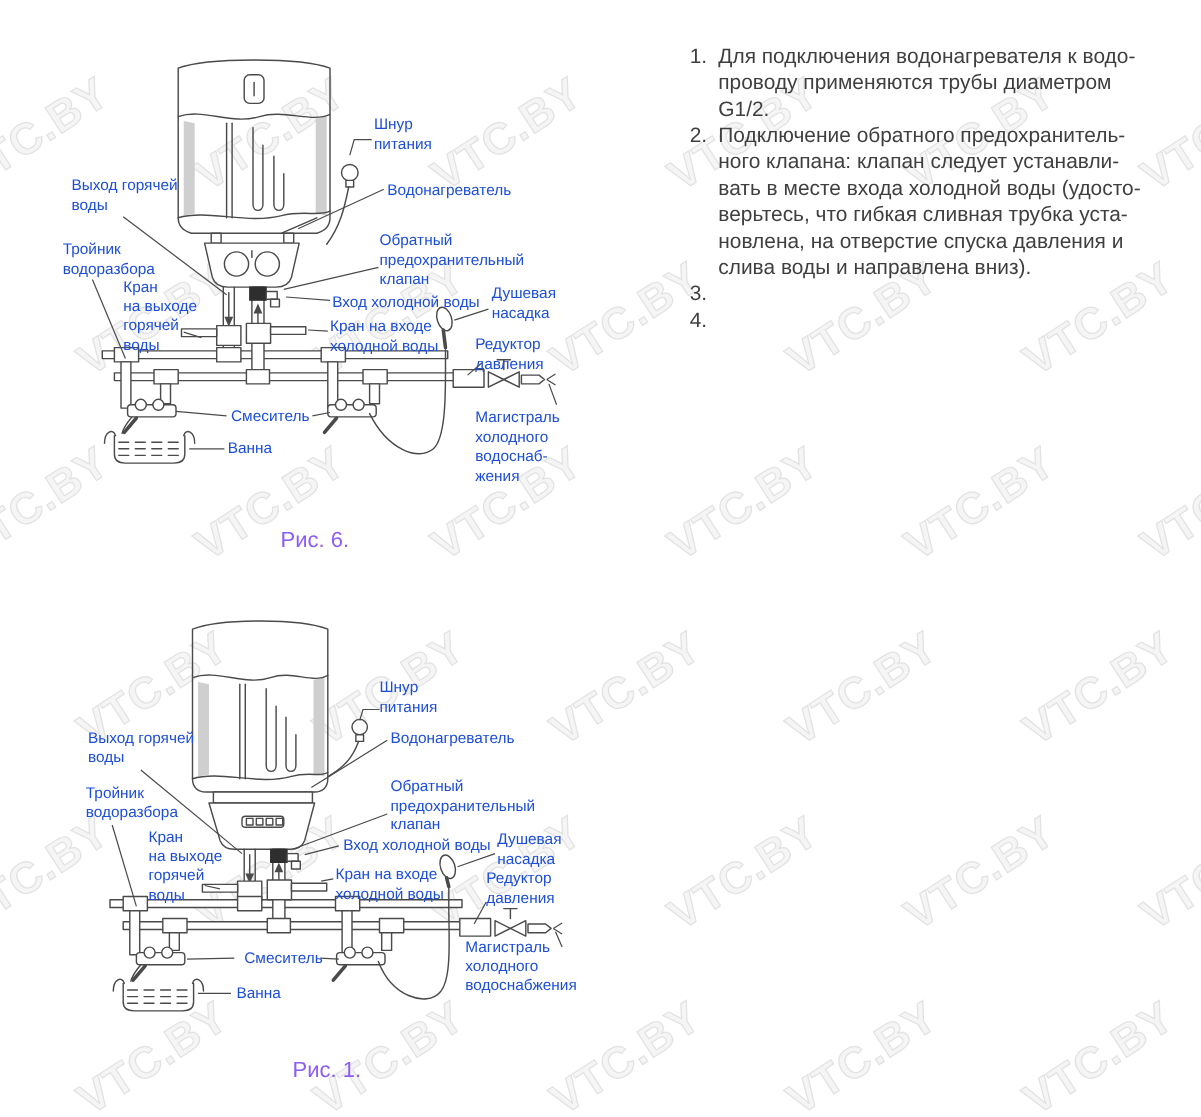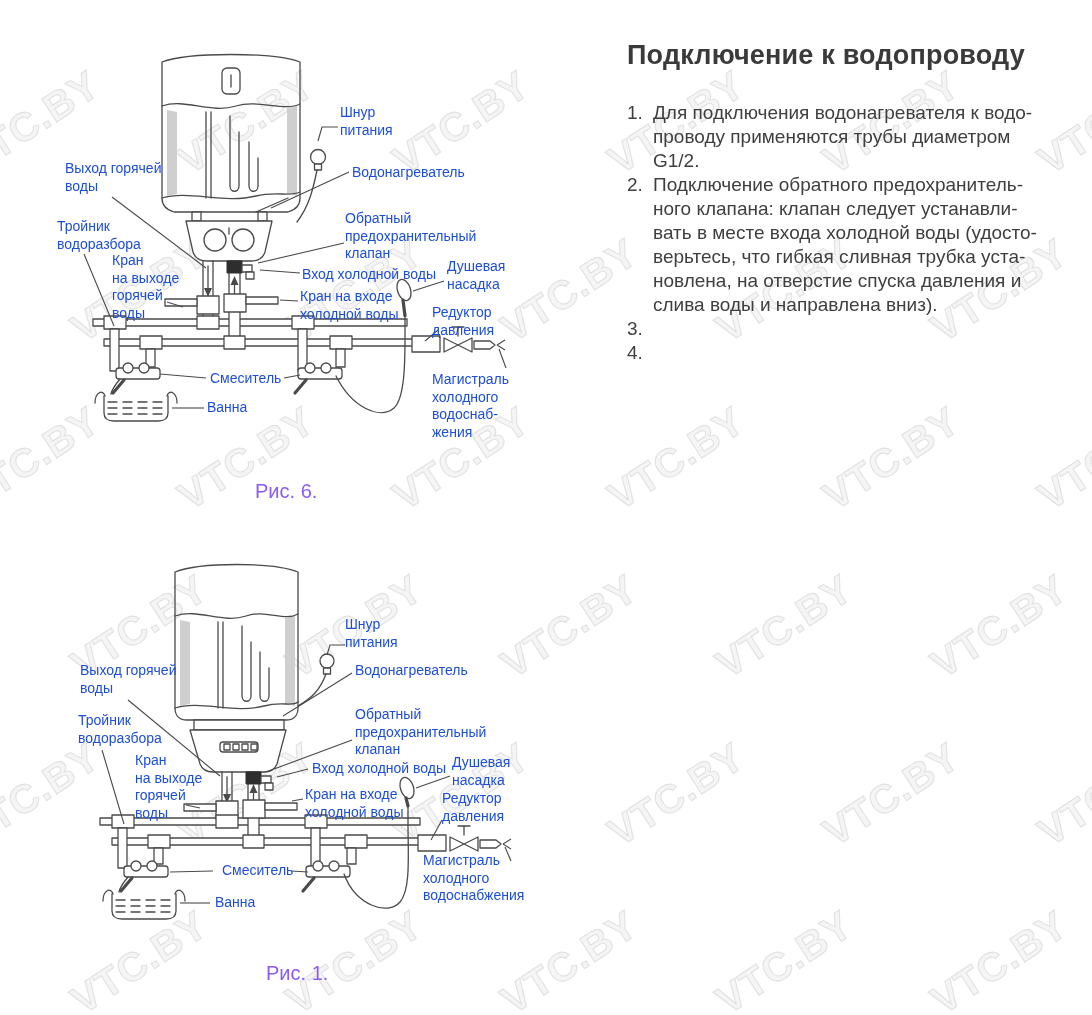--- a/index.html
+++ b/index.html
@@ -398,21 +398,20 @@
   <div class="dlabel" style="left:442px;top:790px;">Редуктор
 давления</div>
   <div class="dlabel" style="left:222px;top:862px;">Смеситель</div>
   <div class="dlabel" style="left:215px;top:894px;">Ванна</div>
   <div class="dlabel" style="left:423px;top:852px;">Магистраль
 холодного
 водоснабжения</div>
   <div class="caption" style="left:266px;top:962px;">Рис. 1.</div>
 
   <div class="instructions">
-    <h1 class="title">Подключение к водопроводу</h1>
 
     <div class="item">
       <span class="num">1.</span>
       <span class="text"><span>Для подключения водонагревателя к водо-
 проводу применяются трубы диаметром
 G1/2.</span><span class="muted"></span></span>
     </div>
     <div class="item">
       <span class="num">2.</span>
       <span class="text"><span>Подключение обратного предохранитель-

